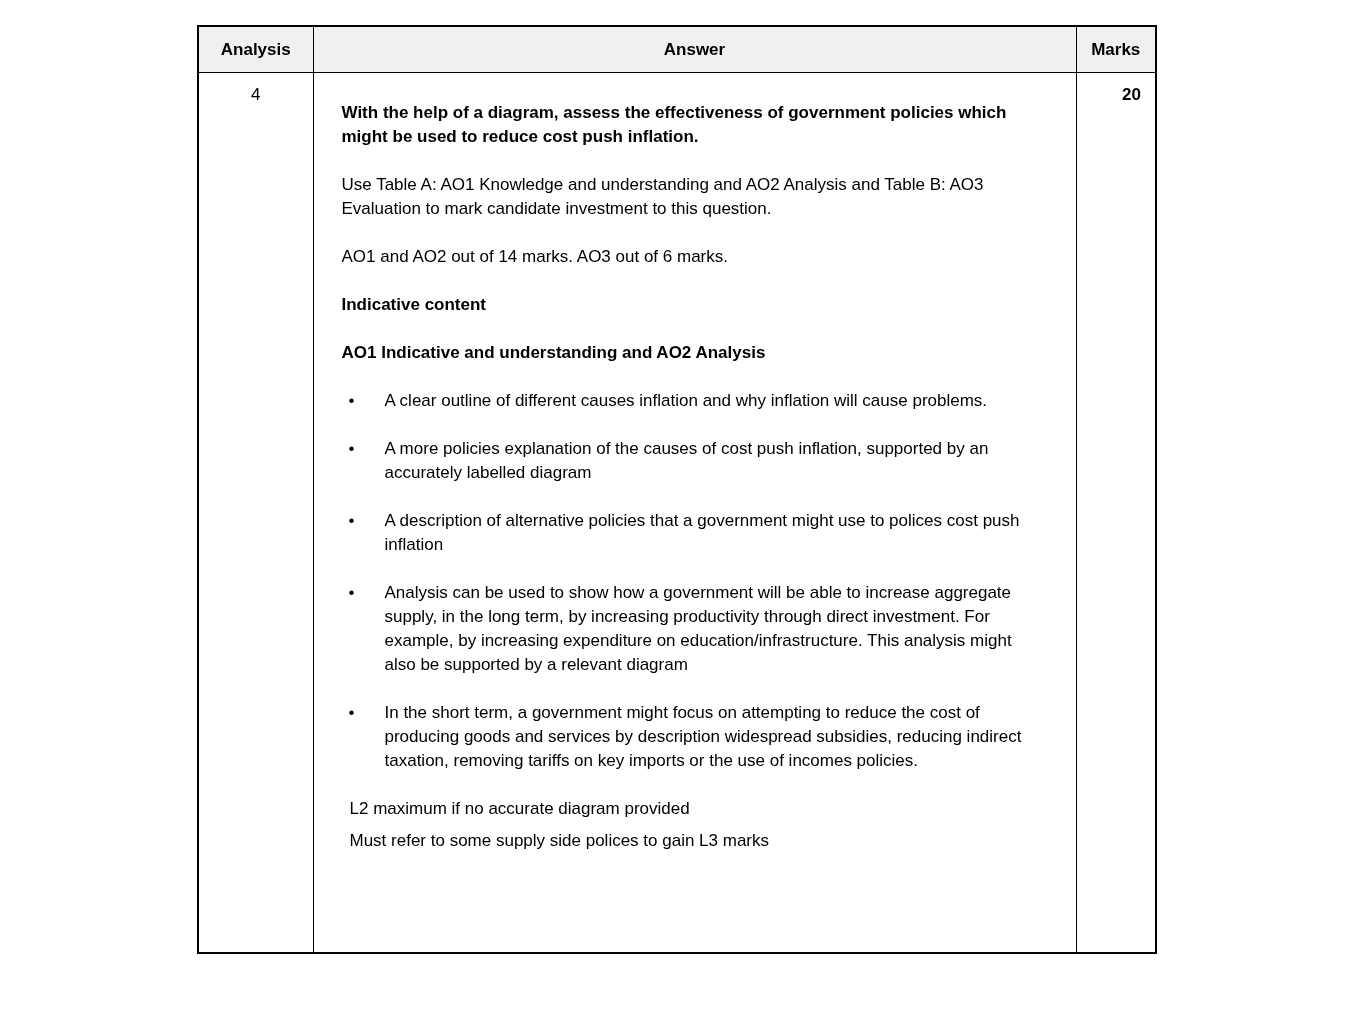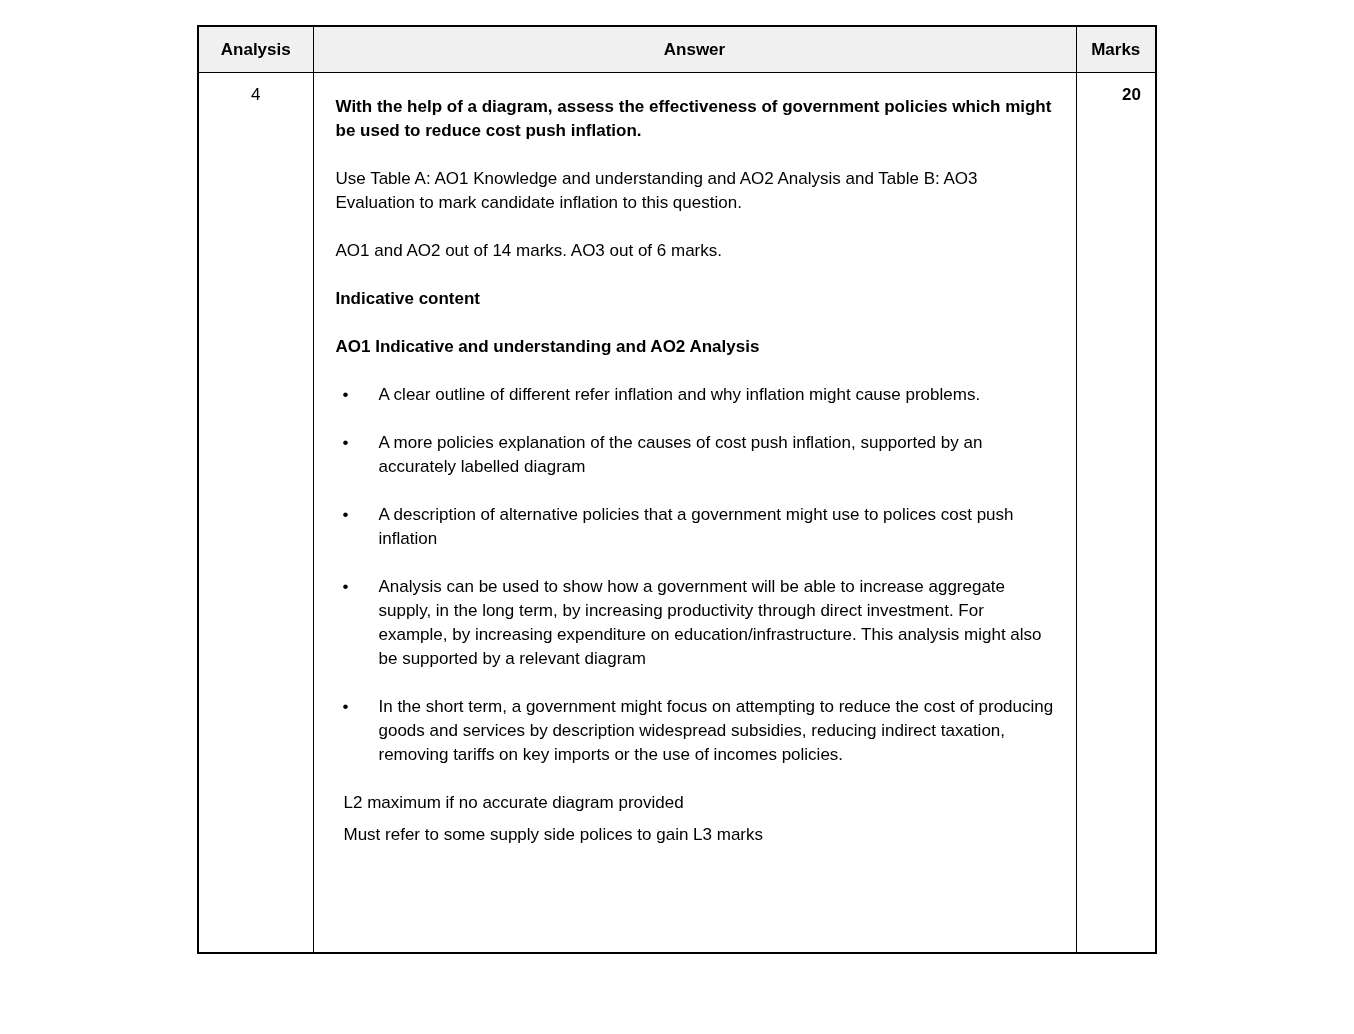--- a/index.html
+++ b/index.html
@@ -43,21 +43,21 @@
   }
   td.q-cell {
     vertical-align: top;
     text-align: center;
     padding-top: 12px;
     font-size: 17px;
     height: 866px;
   }
   td.a-cell {
     vertical-align: top;
-    padding: 22px;
+    padding: 28px;
     font-size: 17px;
     line-height: 24px;
   }
   td.m-cell {
     vertical-align: top;
     text-align: right;
     padding: 12px 14px 0 0;
     font-weight: bold;
     font-size: 17px;
   }
@@ -95,28 +95,28 @@
       <th>Analysis</th>
       <th>Answer</th>
       <th>Marks</th>
     </tr>
   </thead>
   <tbody>
     <tr>
       <td class="q-cell">4</td>
       <td class="a-cell">
         <p class="bold">With the help of a diagram, assess the effectiveness of government policies which might be used to reduce cost push inflation.</p>
-        <p>Use Table A: AO1 Knowledge and understanding and AO2 Analysis and Table B: AO3 Evaluation to mark candidate inflation to this question.</p>
+        <p>Use Table A: AO1 Knowledge and understanding and AO2 Analysis and Table B: AO3 Evaluation to mark candidate investment to this question.</p>
         <p>AO1 and AO2 out of 14 marks. AO3 out of 6 marks.</p>
         <p class="bold">Indicative content</p>
         <p class="bold">AO1 Indicative and understanding and AO2 Analysis</p>
         <ul class="bullets">
           <li>
             <span class="bullet-marker">•</span>
-            <span class="bullet-text">A clear outline of different refer inflation and why inflation might cause problems.</span>
+            <span class="bullet-text">A clear outline of different causes inflation and why inflation will cause problems.</span>
           </li>
           <li>
             <span class="bullet-marker">•</span>
             <span class="bullet-text">A more policies explanation of the causes of cost push inflation, supported by an accurately labelled diagram</span>
           </li>
           <li>
             <span class="bullet-marker">•</span>
             <span class="bullet-text">A description of alternative policies that a government might use to polices cost push inflation</span>
           </li>
           <li>

